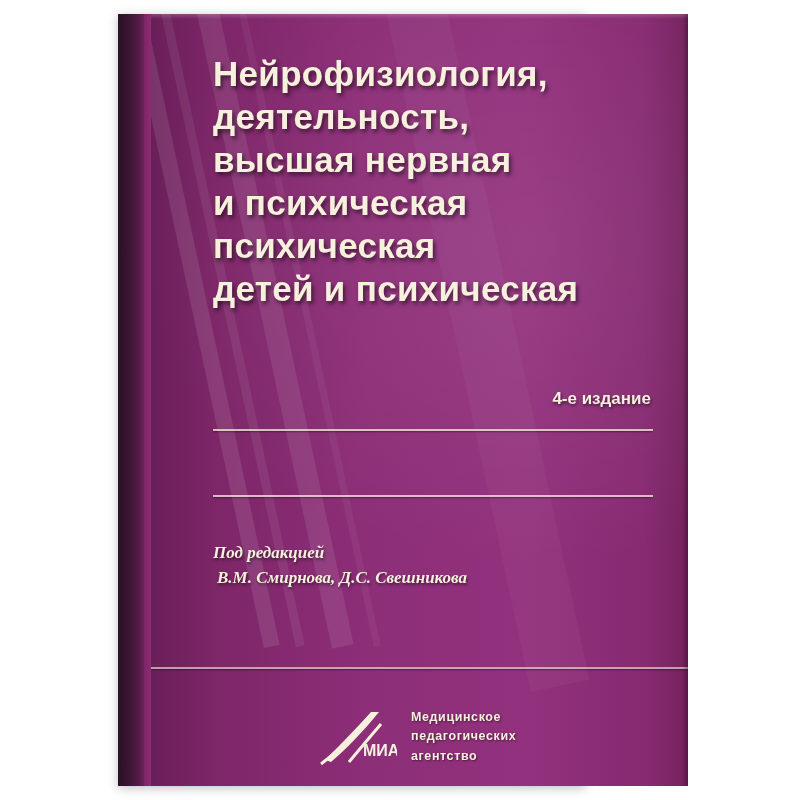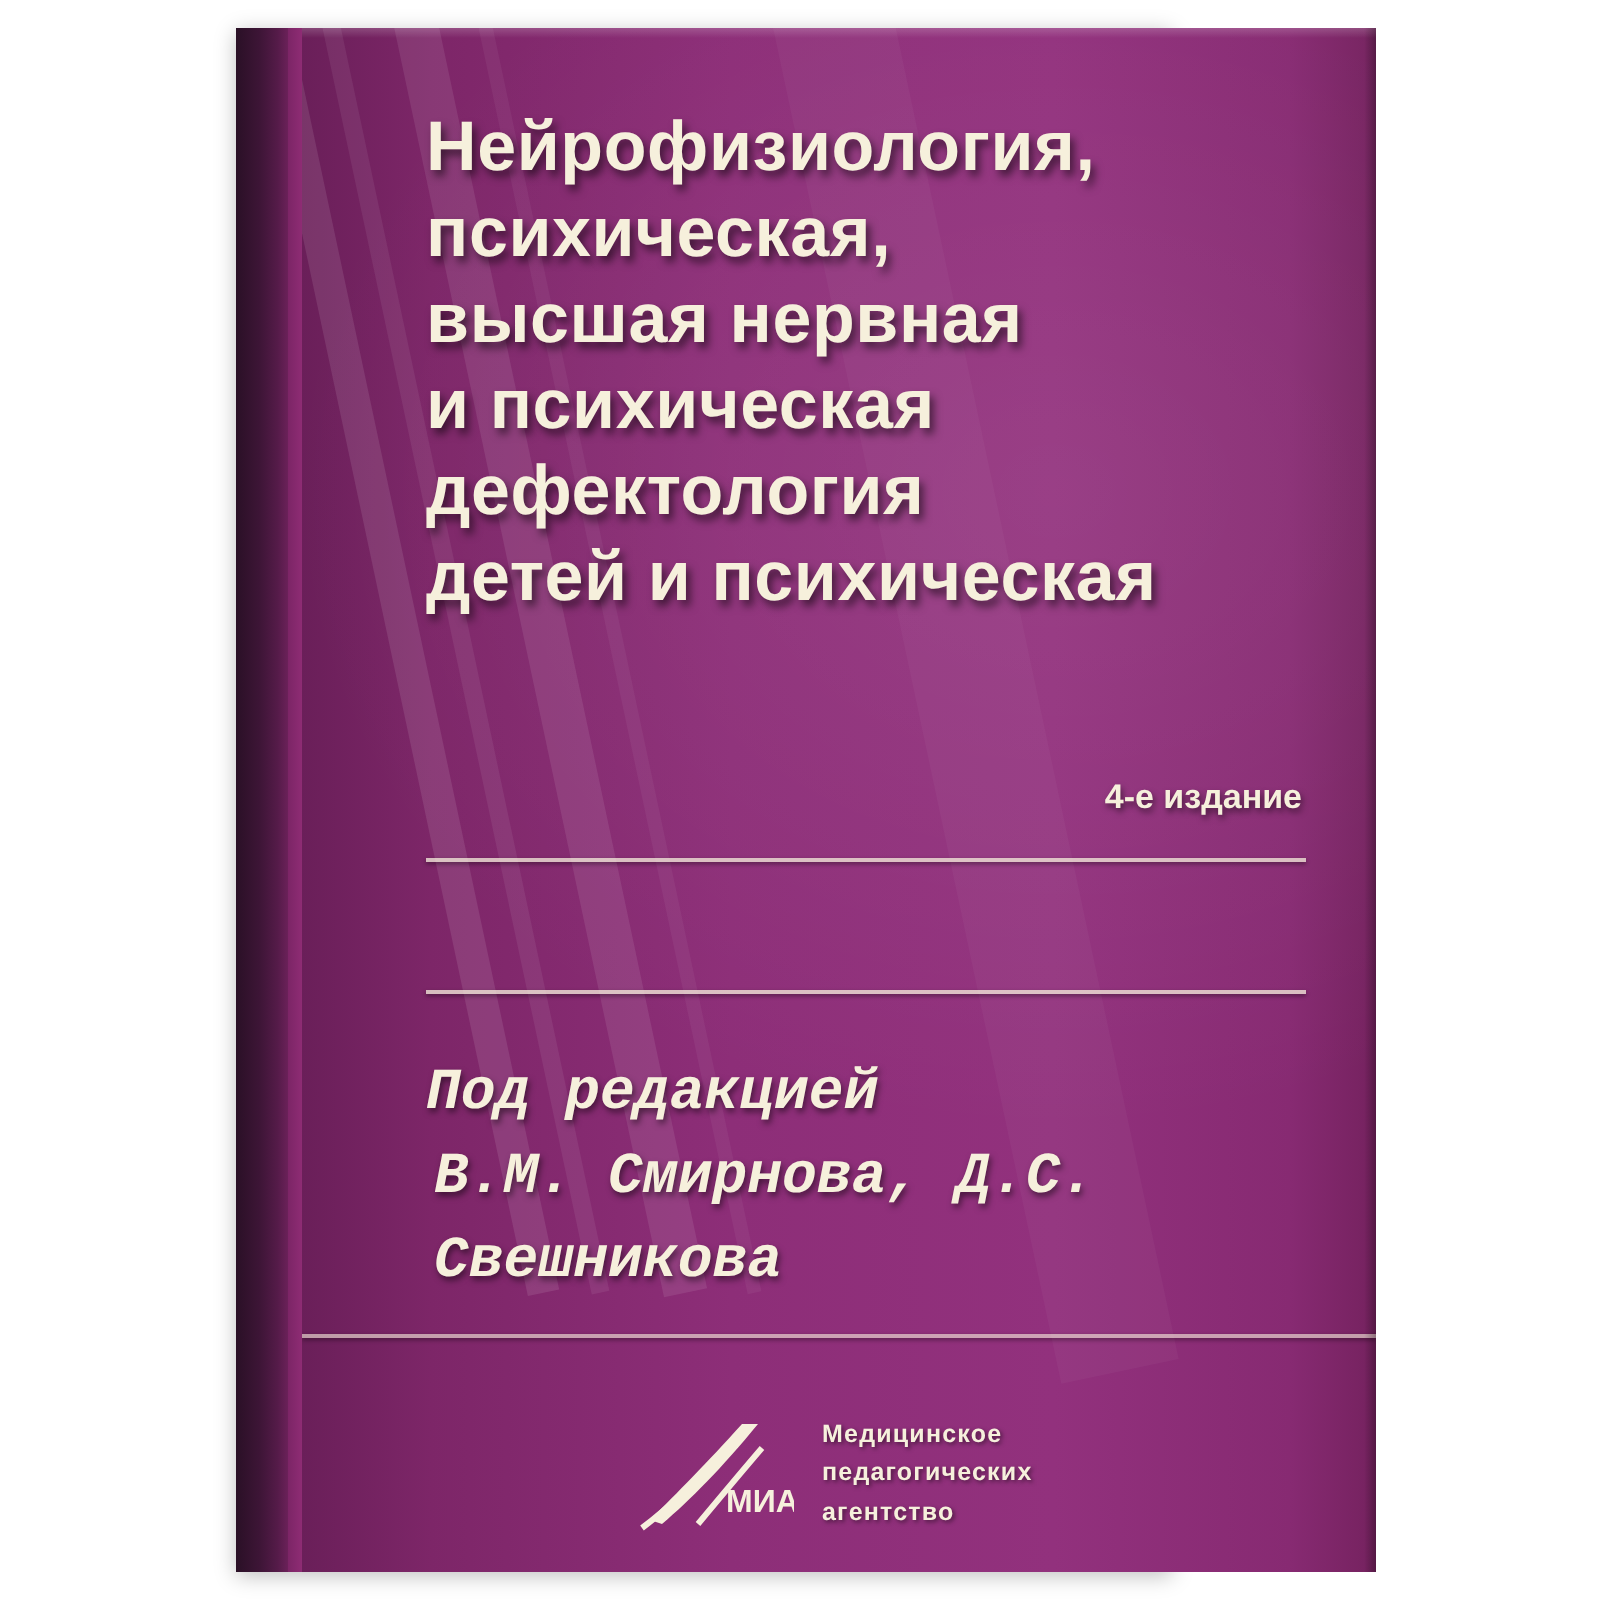--- a/index.html
+++ b/index.html
@@ -122,27 +122,27 @@
     text-align: center;
     color: #f6f0dc;
     font-weight: bold;
     font-size: 20px;
     text-shadow: 1px 2px 3px rgba(0,0,0,0.5);
   }
 
   .editors {
     position: absolute;
     left: 62px;
-    top: 512px;
+    top: 527px;
     width: 460px;
     color: #f6f0dc;
-    font-family: Liberation Mono, monospace;
+    font-family: Liberation Serif, serif;
     font-style: italic;
     font-weight: bold;
-    font-size: 29px;
+    font-size: 17px;
     line-height: 1.45;
     text-shadow: 1px 2px 3px rgba(0,0,0,0.5);
   }
   .editors .line2 { margin-left: 4px; }
 
   
   .publisher {
     position: absolute;
     left: 168px;
     top: 692px;
@@ -196,24 +196,24 @@
 
       <div class="cover-top-edge"></div>
       <div class="streak s1"></div>
       <div class="streak s2"></div>
       <div class="streak s3"></div>
       <div class="streak s4"></div>
       <div class="streak s5"></div>
 
       <div class="title-block">
         <div class="title-line">Нейрофизиология,</div>
-        <div class="title-line">психическая,</div>
+        <div class="title-line">деятельность,</div>
         <div class="title-line">высшая нервная</div>
         <div class="title-line">и психическая</div>
-        <div class="title-line">дефектология</div>
+        <div class="title-line">психическая</div>
         <div class="title-line">детей и психическая</div>
       </div>
 
       <div class="edition">4-е издание</div>
 
       <div class="rule rule-top"></div>
       <div class="rule rule-bottom"></div>
 
       <div class="editors">
         <div>Под редакцией</div>

